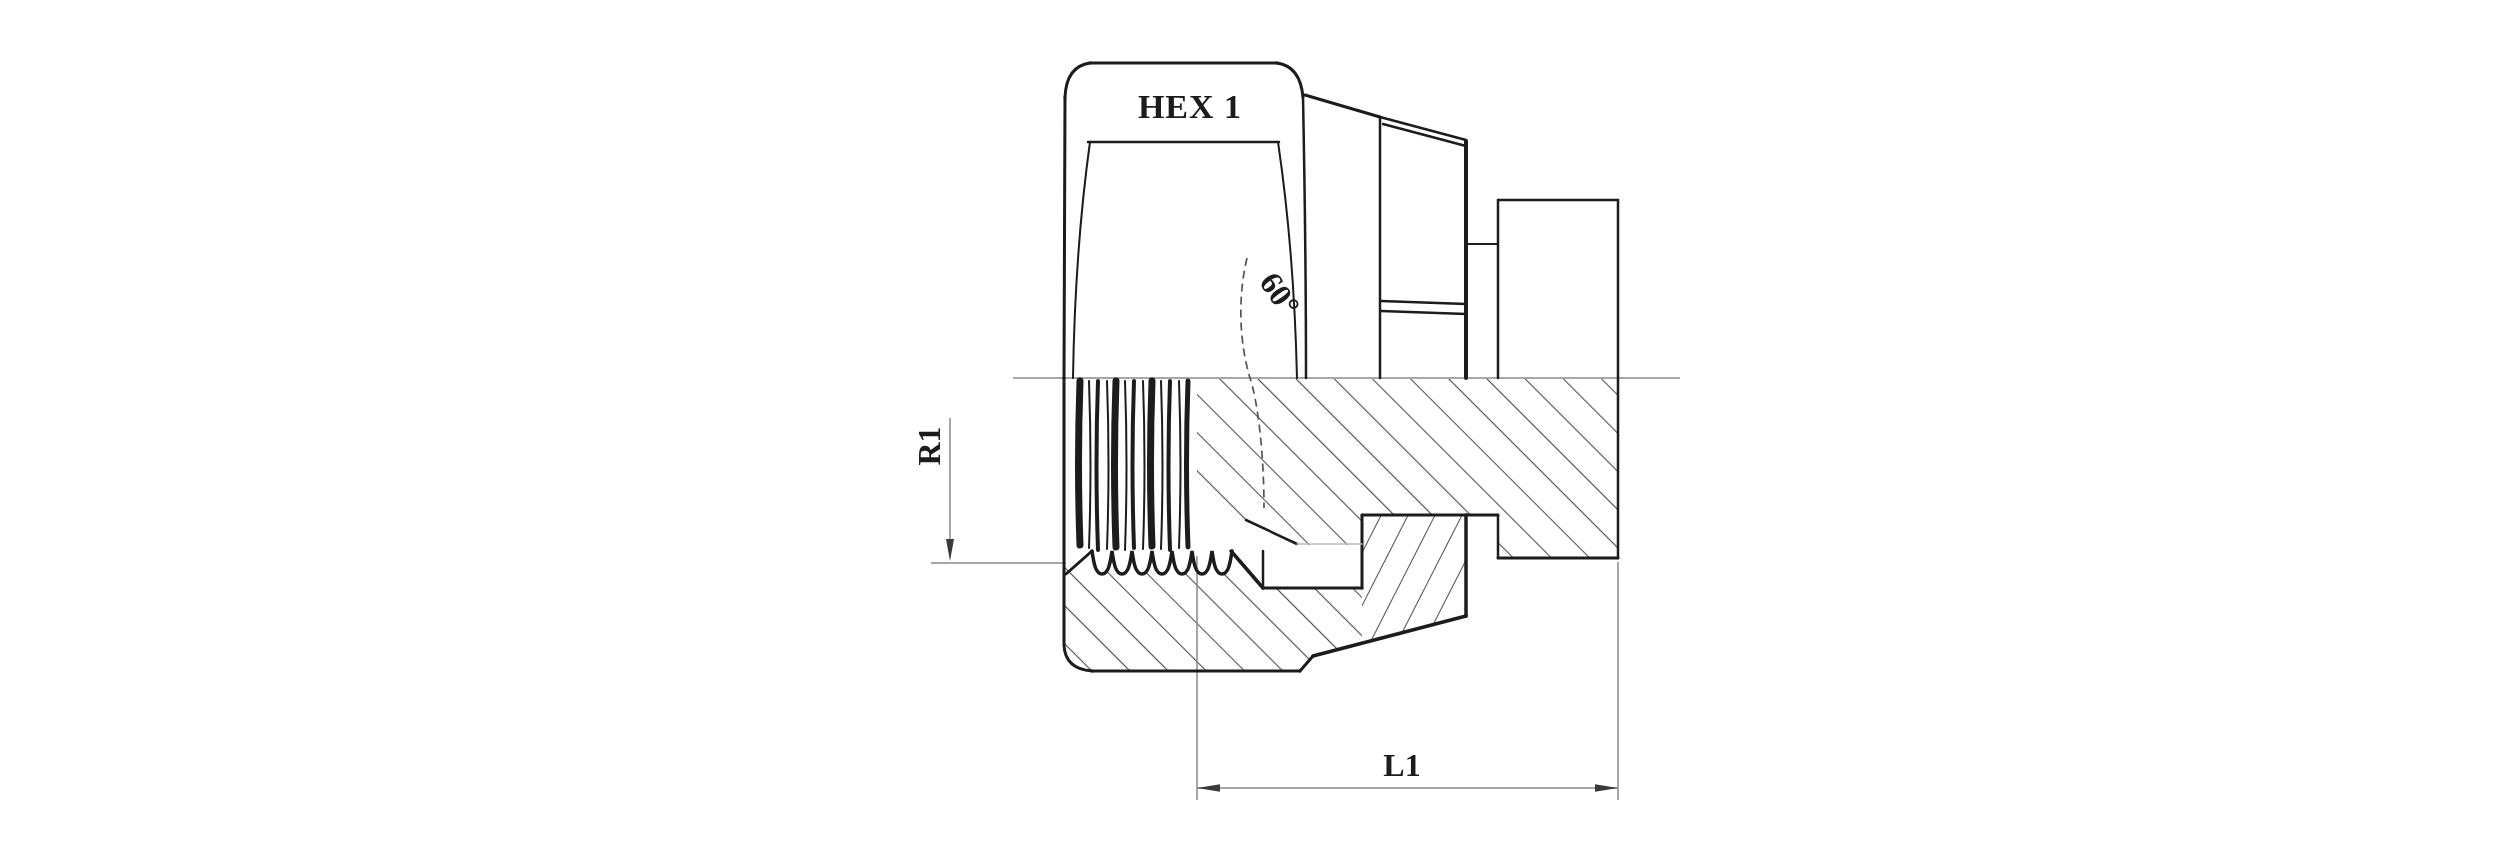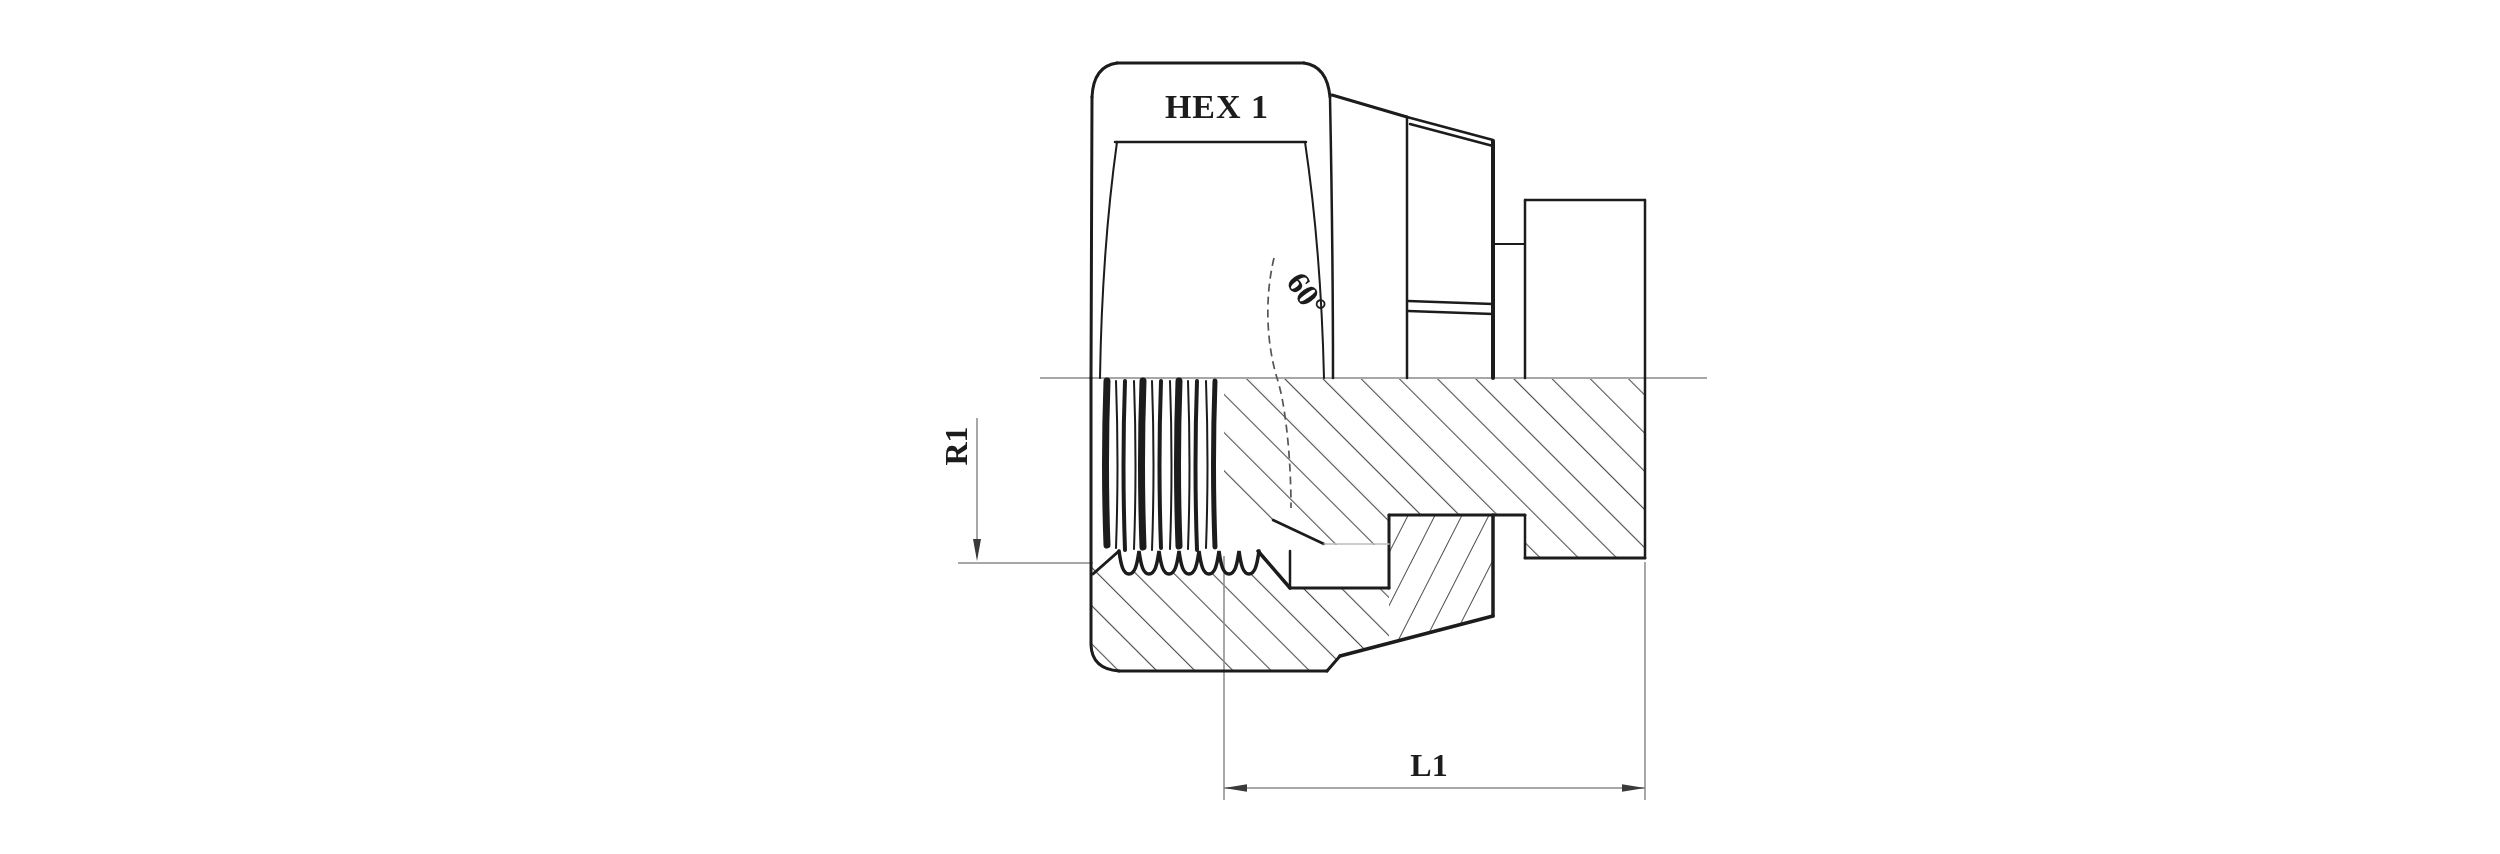--- a/index.html
+++ b/index.html
@@ -1,19 +1,19 @@
 <!DOCTYPE html>
 <html style="--bg: #ffffff; --line: #1c1c1c; --hatch: #4d4d4d; --dim: #8a8a8a; --faint: #bcbcbc;"><head>
 <meta charset="utf-8">
 <style>
   :root{
     --bg:#ffffff; --line:#1c1c1c; --hatch:#4d4d4d; --dim:#8a8a8a; --faint:#bcbcbc; --arrow:#3a3a3a;
   }
   html,body{margin:0;padding:0;background:var(--bg);}
-  .stage{position:relative;width:2240px;height:854px;background:var(--bg);overflow:hidden;padding-left:27px;}
+  .stage{position:relative;width:2240px;height:854px;background:var(--bg);overflow:hidden;}
   svg text{font-family:"Liberation Serif","DejaVu Serif",serif;fill:var(--line);}
   .t-main{font-size:34px;font-weight:600;letter-spacing:1px;}
   .t-dim{font-size:32px;font-weight:600;}
   path,line{vector-effect:none;}
 </style>
 </head>
 <body>
 
 <div class="stage">
 <svg width="2500" height="854" viewBox="0 0 2500 854">

